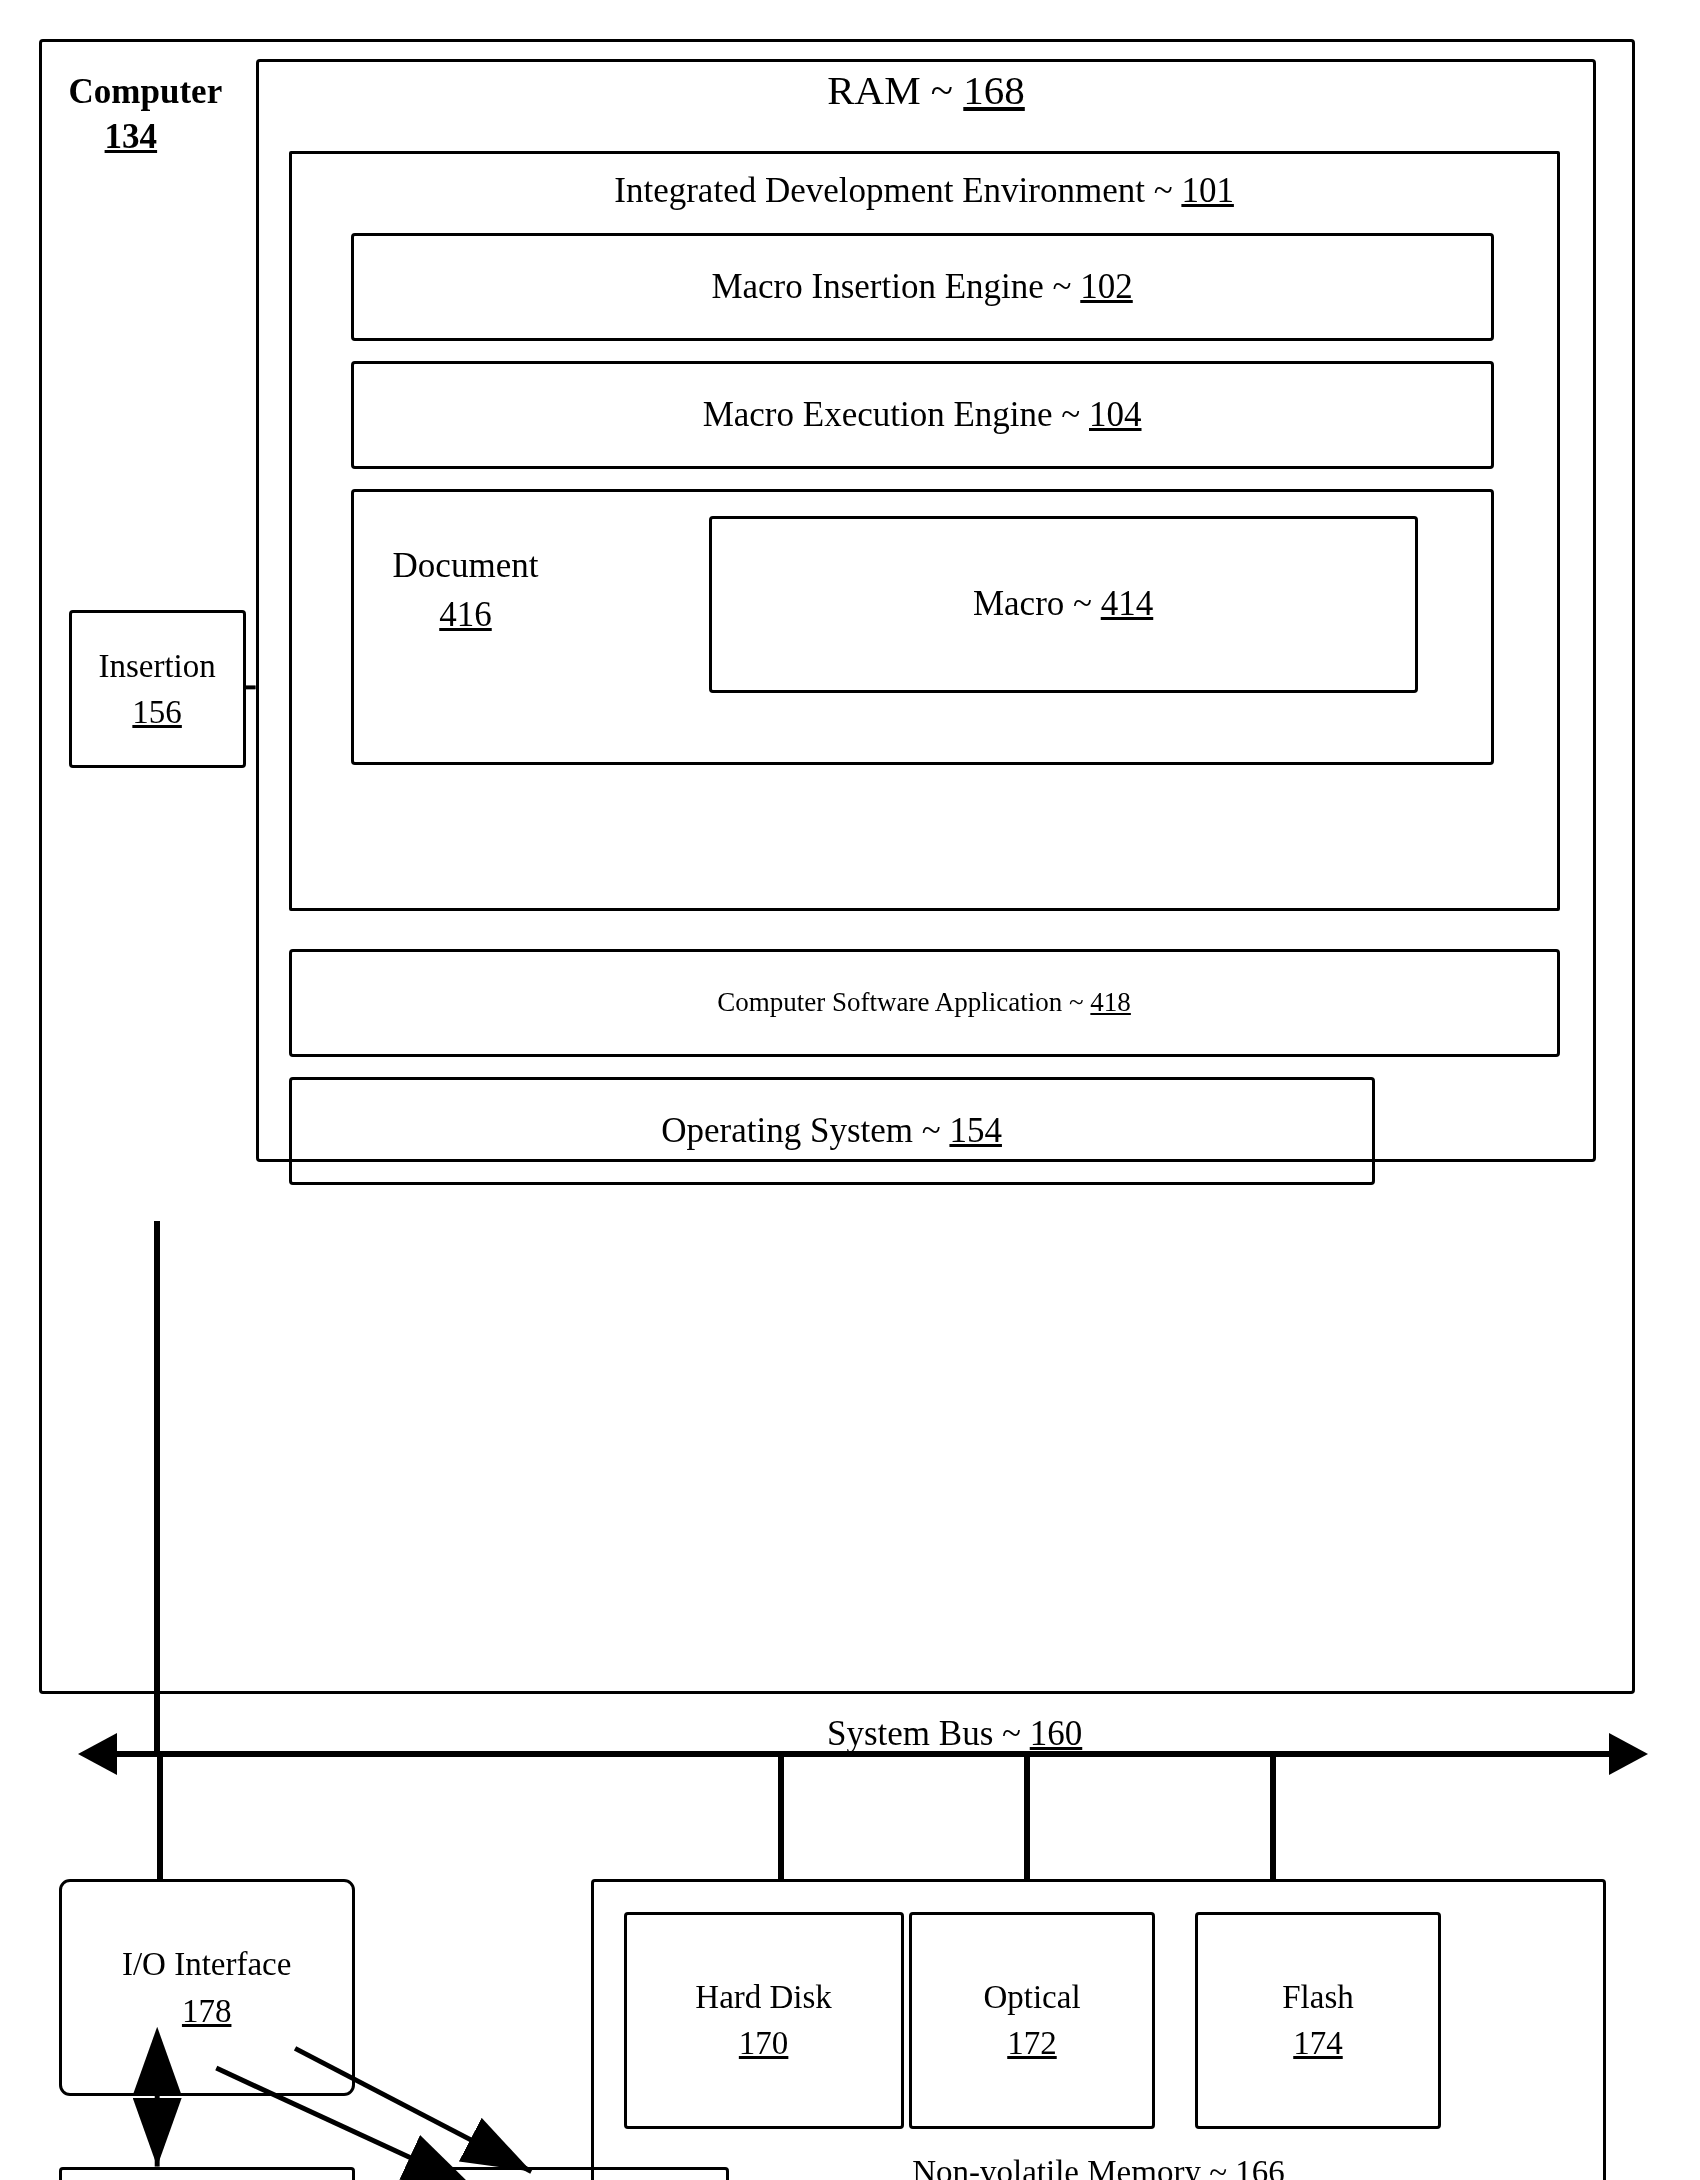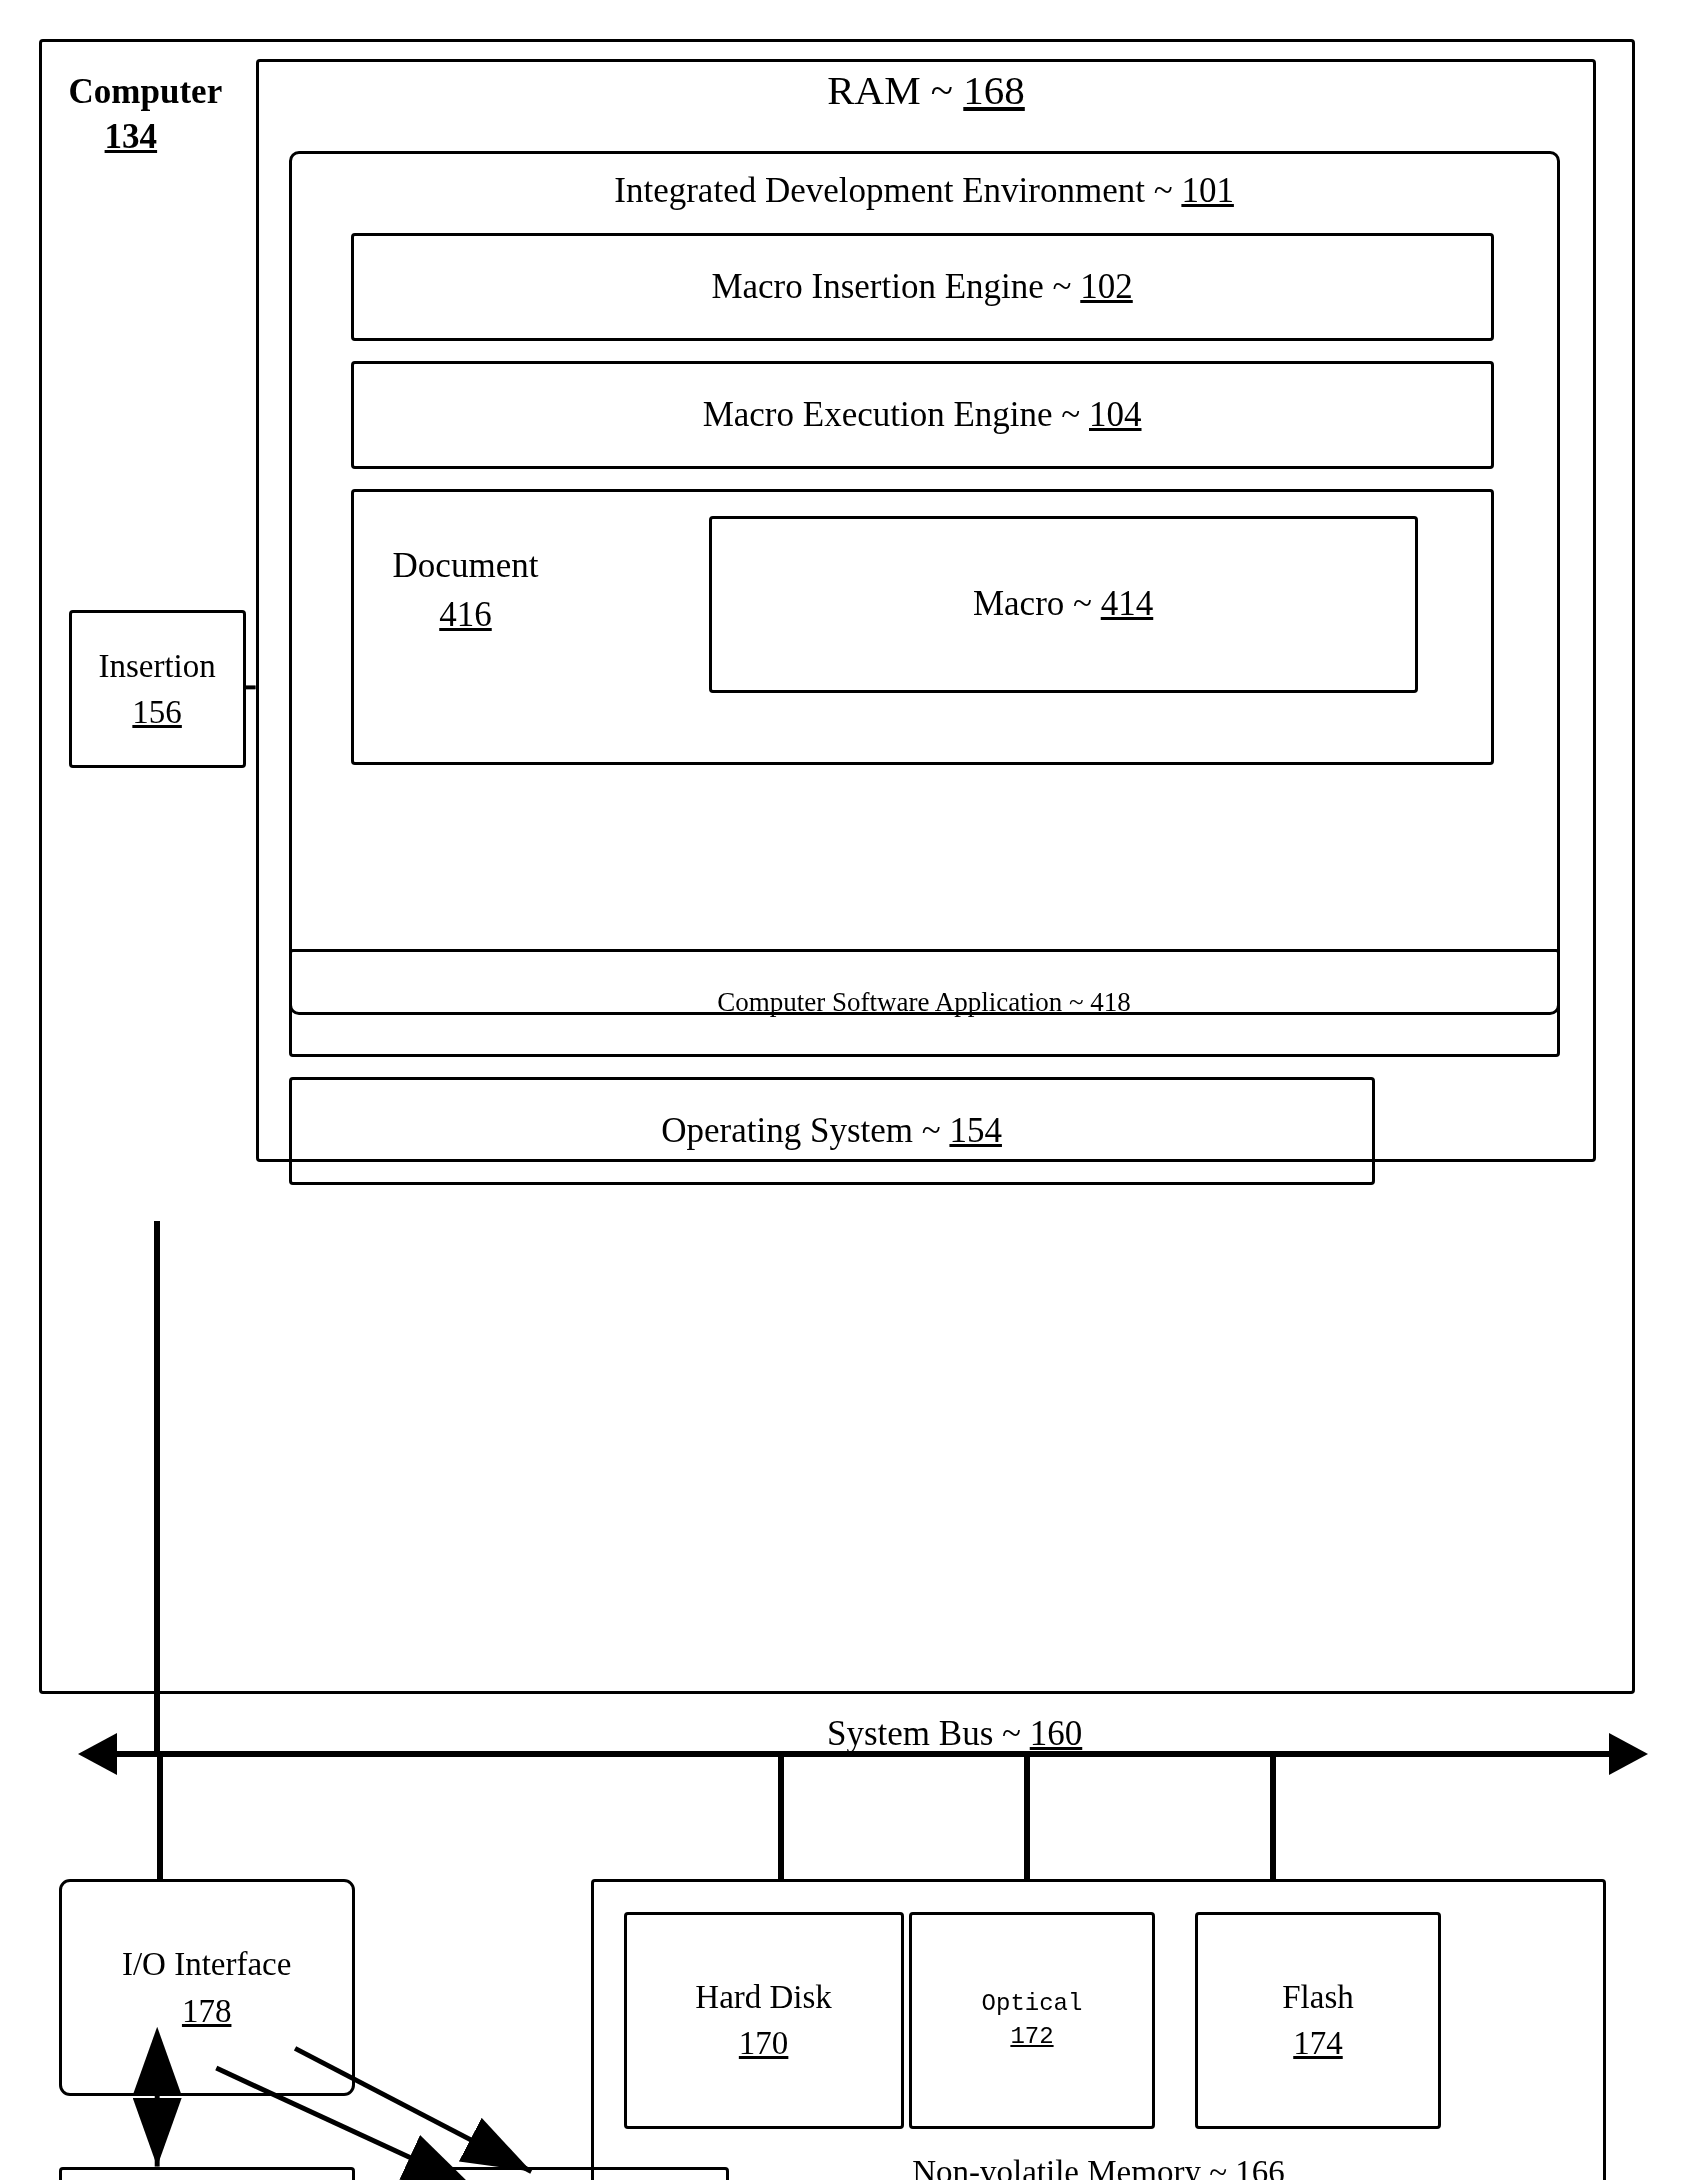--- a/index.html
+++ b/index.html
@@ -58,23 +58,23 @@
       font-size: 41px;
       white-space: nowrap;
     }
     .ram-label .underline { text-decoration: underline; }
     
     .ide-box {
       position: absolute;
       top: 89px;
       left: 29.6px;
       width: 1271px;
-      height: 864px;
-      border: 3.9px solid #000;
-      border-radius: 10px;
+      height: 760px;
+      border: 3.9px solid #000;
+      border-radius: 2px;
     }
     .ide-label {
       position: absolute;
       top: 17.7px;
       left: 50%;
       transform: translateX(-50%);
       font-size: 35px;
       white-space: nowrap;
     }
     .ide-label .underline { text-decoration: underline; }
@@ -337,23 +337,22 @@
       width: 246px;
       height: 217px;
       border: 3.9px solid #000;
       border-radius: 3.9px;
       display: flex;
       align-items: center;
       justify-content: center;
       text-align: center;
     }
     .optical-label {
-      font-size: 24px;
+      font-size: 33px;
       line-height: 1.4;
-      font-family: Liberation Mono, monospace;
     }
     .optical-label .underline { text-decoration: underline; }
     
     .flash-box {
       position: absolute;
       top: 29.6px;
       left: 601px;
       width: 246px;
       height: 217px;
       border: 3.9px solid #000;

